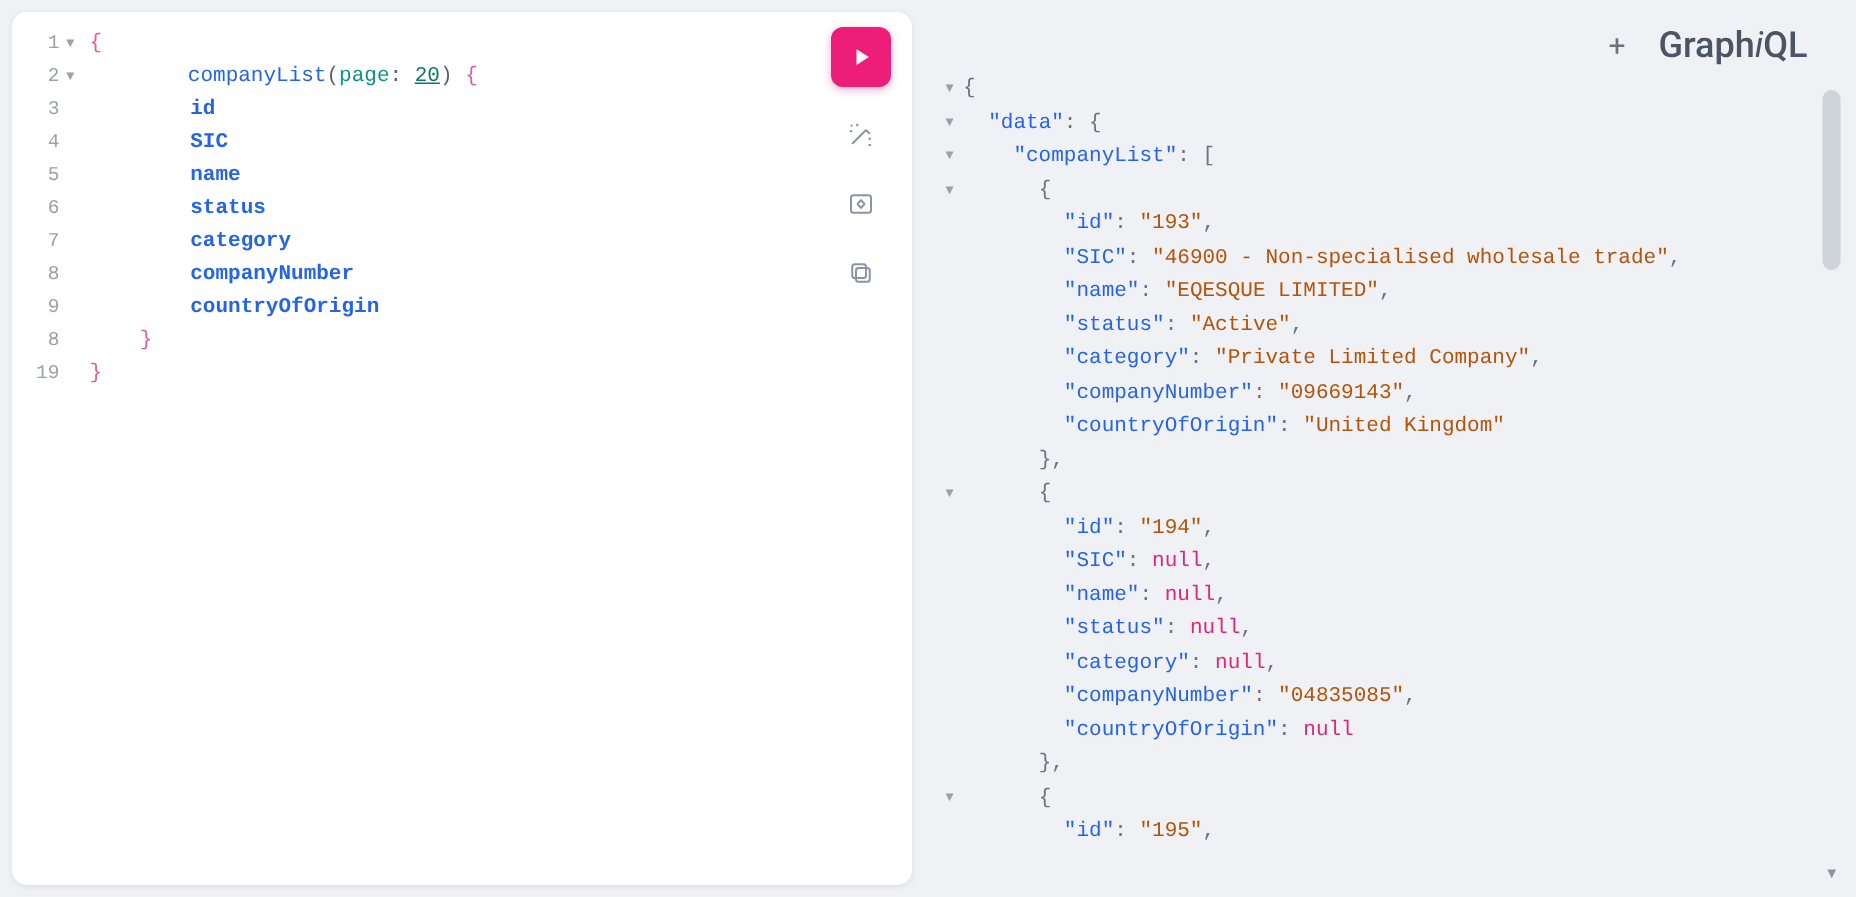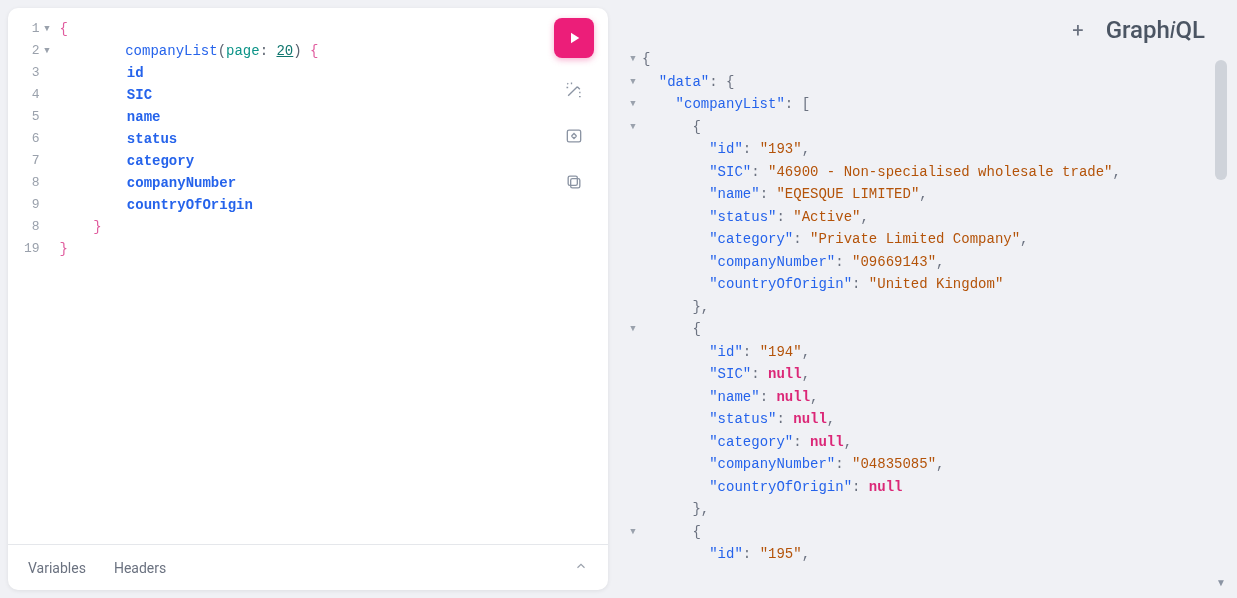--- a/index.html
+++ b/index.html
@@ -61,21 +61,21 @@
   .code-lines { flex: 1; white-space: pre; color: #333; }
   .code-lines .l { height: 22px; display:block; }
   .punct { color: #5c6370; }
   .brace { color: #e05c9e; }
   .field { color: #2563eb; font-weight: bold; }
   .fn { color: #2563eb; margin-left: 32px; }
   .arg { color: #0d9488; text-align: center; }
   .num { color: #0f766e; text-decoration: underline; }
   .key { color: #2563eb; }
   .str { color: #b45309; }
-  .null { color: #db2777; font-weight: 700; }
+  .null { color: #db2777; font-weight: 400; }
 
   .toolbar {
     position: absolute;
     top: 10px;
     right: 14px;
     display: flex;
     flex-direction: column;
     gap: 18px;
     align-items: center;
   }
@@ -239,30 +239,20 @@
         </svg>
       </div>
       <div class="tool-icon">
         <svg width="20" height="20" viewBox="0 0 24 24">
           <rect x="8" y="8" width="11" height="11" rx="2"></rect>
           <rect x="5" y="5" width="11" height="11" rx="2"></rect>
         </svg>
       </div>
     </div>
 
-    <div class="footer-tabs">
-      <span>Variables</span>
-      <span>Headers</span>
-      <span class="spacer"></span>
-      <span class="chevron">
-        <svg width="14" height="14" viewBox="0 0 24 24" fill="none" stroke="#9aa1ac" stroke-width="2">
-            <path d="M6 15l6-6 6 6"></path>
-          </svg>
-      </span>
-    </div>
   </div>
 
   <div class="right-panel">
     <div class="right-header">
       <span class="plus-icon">+</span>
       <span class="logo"><span>Graph</span><span class="i">i</span><span>QL</span></span>
     </div>
     <div class="result-area">
       <div class="result-gutter" id="result-gutter">
           <div class="g">▼</div>

